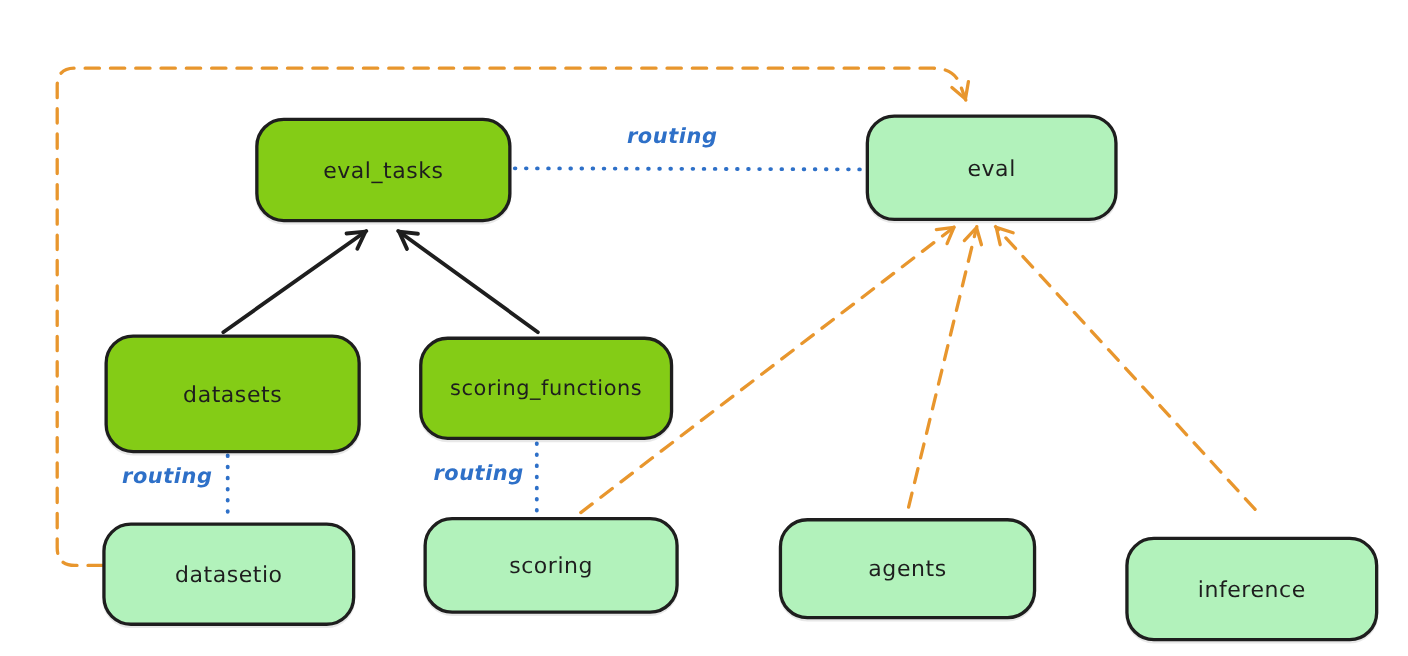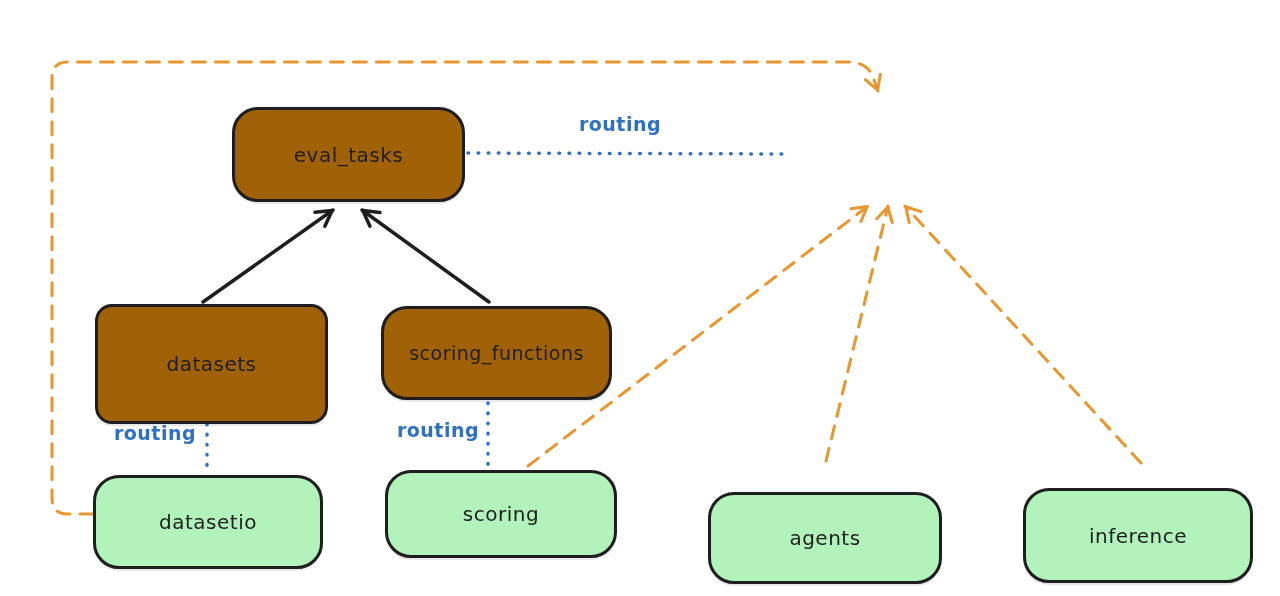--- a/index.html
+++ b/index.html
@@ -9,25 +9,25 @@
     font-family:"DejaVu Sans", sans-serif;
   }
   .edges-layer { position:absolute; left:0; top:0; width:1280px; height:596px; }
   .node {
     position:absolute; box-sizing:border-box;
     border:3px solid #1e1e1e; border-radius:26px;
     display:flex; align-items:center; justify-content:center;
     color:#1e1e1e; font-size:20px; letter-spacing:0.5px;
     box-shadow:0 2px 0 rgba(30,30,30,0.10);
   }
-  .node.blue  { background:#a16207; }
+  .node.blue  { background:#84cc16; }
   .node.green { background:#b2f2bb; }
   .edge-label {
     position:absolute; color:#2e70c8; font-size:19px; font-weight:600;
-    letter-spacing:0.5px; text-align:center;
+    letter-spacing:0.5px; font-style:italic;
   }
 </style>
 </head>
 <body>
 
 <div class="canvas">
 
   <svg class="edges-layer" width="1280" height="596" viewBox="0 0 1280 596">
     <defs>
       <marker id="ah-black" orient="auto" markerUnits="userSpaceOnUse" markerWidth="36" markerHeight="36" refX="1" refY="0" style="overflow:visible">
@@ -48,38 +48,41 @@
     <path d="M 93 514 L 68 514 Q 52 514 52 498 L 52 78 Q 52 62 68 62 L 848 62 Q 869 62 874 80 L 878 91" fill="none" stroke="#e8962d" stroke-width="3" stroke-linecap="round" stroke-dasharray="13 10" marker-end="url(#ah-orange)"></path>
     <path d="M 528 466 L 868 206" fill="none" stroke="#e8962d" stroke-width="3" stroke-linecap="round" stroke-dasharray="13 10" marker-end="url(#ah-orange)"></path>
     <path d="M 826 461 L 888 206" fill="none" stroke="#e8962d" stroke-width="3" stroke-linecap="round" stroke-dasharray="13 10" marker-end="url(#ah-orange)"></path>
     <path d="M 1141 463 L 905 206" fill="none" stroke="#e8962d" stroke-width="3" stroke-linecap="round" stroke-dasharray="13 10" marker-end="url(#ah-orange)"></path>
   </svg>
 
   <div class="node blue" style="left:232px; top:107px; width:233px; height:95px;">
     <span>eval_tasks</span>
   </div>
 
+  <div class="node green" style="left:787px; top:104px; width:229px; height:97px;">
+    <span>eval</span>
+  </div>
 
-  <div class="node blue" style="left:95px; top:304px; width:233px; height:120px;border-radius:17px;">
+  <div class="node blue" style="left:95px; top:304px; width:233px; height:108px;">
     <span>datasets</span>
   </div>
 
   <div class="node green" style="left:93px; top:475px; width:230px; height:94px;">
     <span>datasetio</span>
   </div>
 
   <div class="node blue" style="left:381px; top:306px; width:231px; height:94px; font-size:19px;">
     <span>scoring_functions</span>
   </div>
 
   <div class="node green" style="left:385px; top:470px; width:232px; height:88px;">
     <span>scoring</span>
   </div>
 
-  <div class="node green" style="left:708px; top:492px; width:234px; height:92px;">
+  <div class="node green" style="left:708px; top:471px; width:234px; height:92px;">
     <span>agents</span>
   </div>
 
   <div class="node green" style="left:1023px; top:488px; width:230px; height:95px;">
     <span>inference</span>
   </div>
 
   <div class="edge-label" style="left:570px; top:113px; width:100px;">routing</div>
 
   <div class="edge-label" style="left:111px; top:422px; width:88px;">routing</div>

